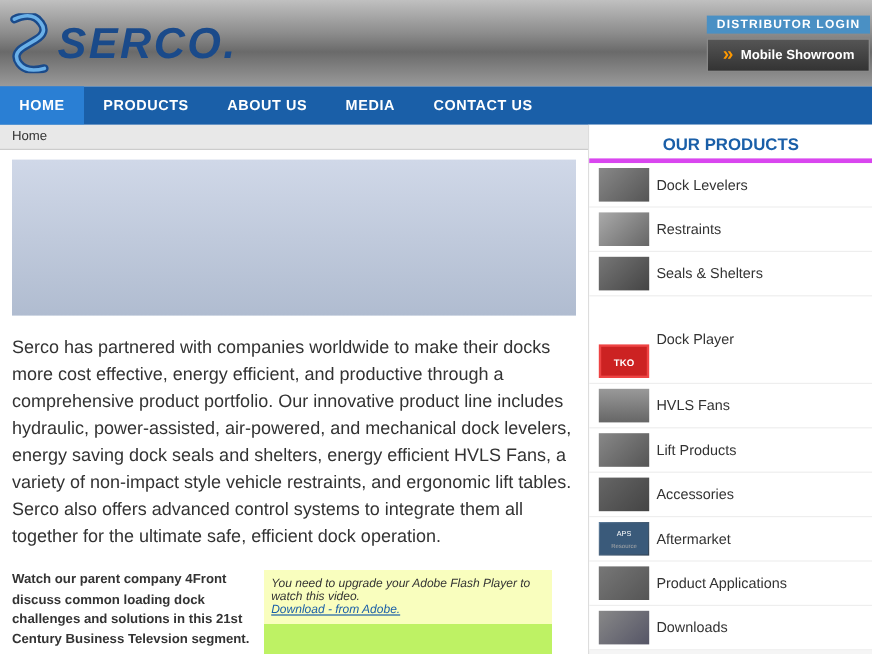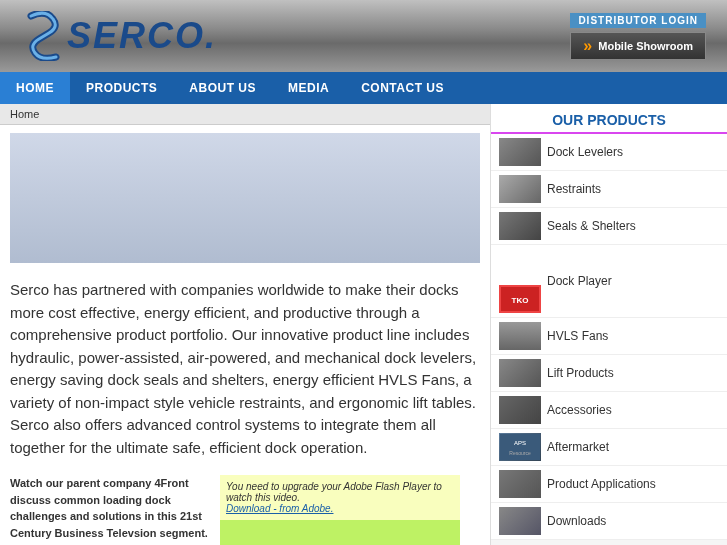--- a/index.html
+++ b/index.html
@@ -5,21 +5,21 @@
     * { margin: 0; padding: 0; box-sizing: border-box; }
     body { font-family: Arial, sans-serif; font-size: 12px; background: #fff; width: 727px; }
 
     
     .header {
       background: linear-gradient(180deg, #c0c0c0 0%, #8a8a8a 40%, #6a6a6a 60%, #9a9a9a 100%);
       height: 72px;
       display: flex;
       align-items: center;
       justify-content: space-between;
-      padding: 0 21px;
+      padding: 0 2px;
     }
     .logo-area {
       display: flex;
       align-items: center;
     }
     .logo-text {
       font-size: 36px;
       font-weight: bold;
       color: #1a4a8a;
       font-style: italic;
@@ -153,21 +153,21 @@
       border-left: 1px solid #ddd;
       background: #f5f5f5;
     }
     .our-products-title {
       background: white;
       text-align: center;
       padding: 8px 0 4px;
       font-size: 14px;
       font-weight: bold;
       color: #1a5fa8;
-      border-bottom: 2px solid #d946ef;
+      border-bottom: 4px solid #d946ef;
     }
     .product-list {
       background: white;
     }
     .product-item {
       display: flex;
       align-items: center;
       padding: 4px 8px;
       border-bottom: 1px solid #eee;
       cursor: pointer;

